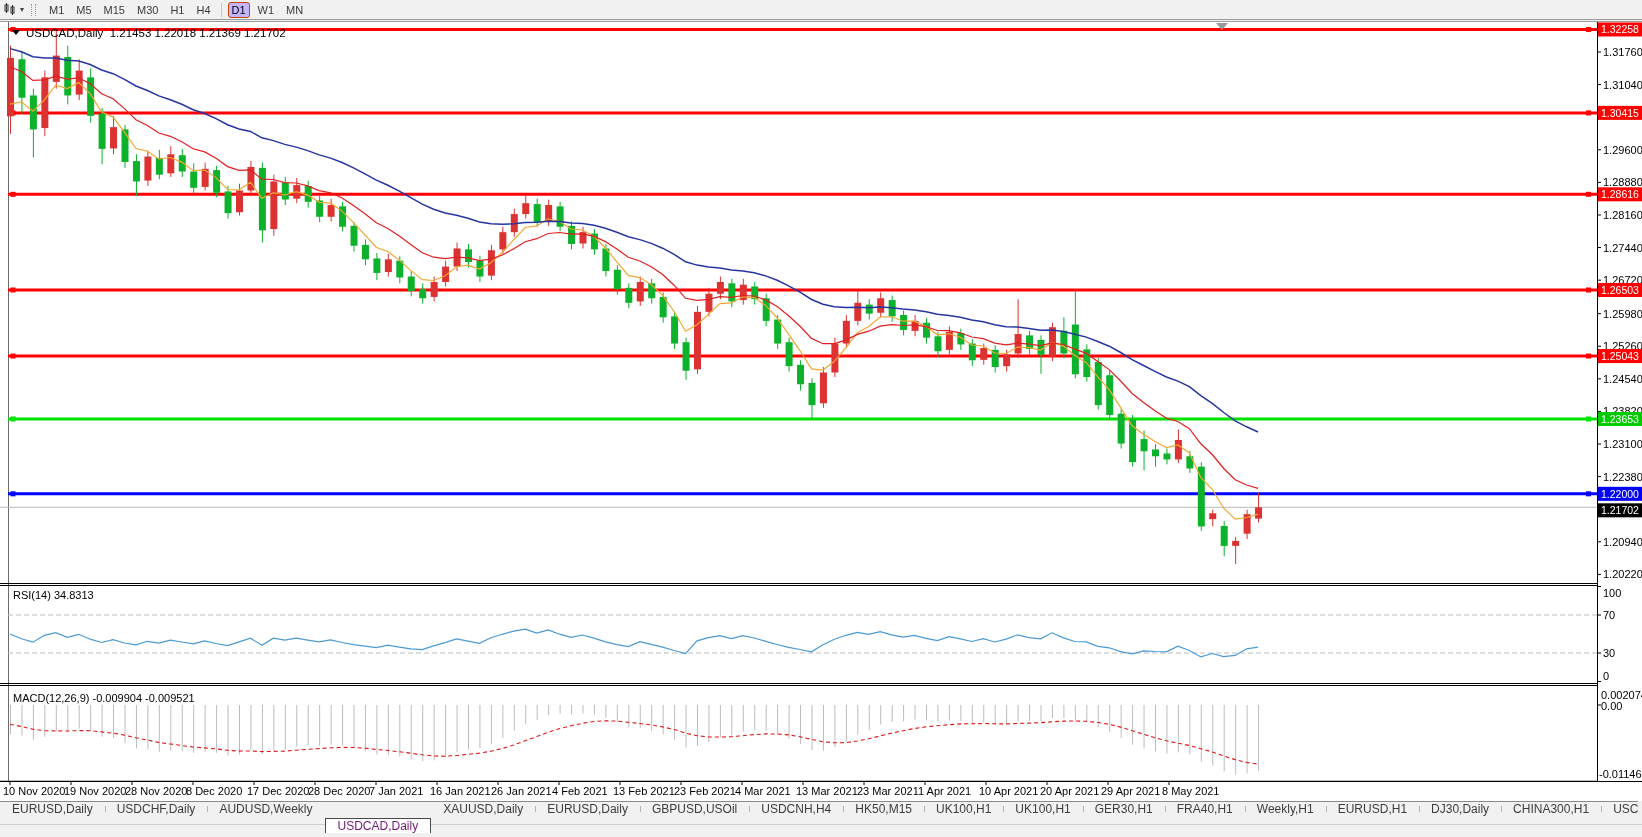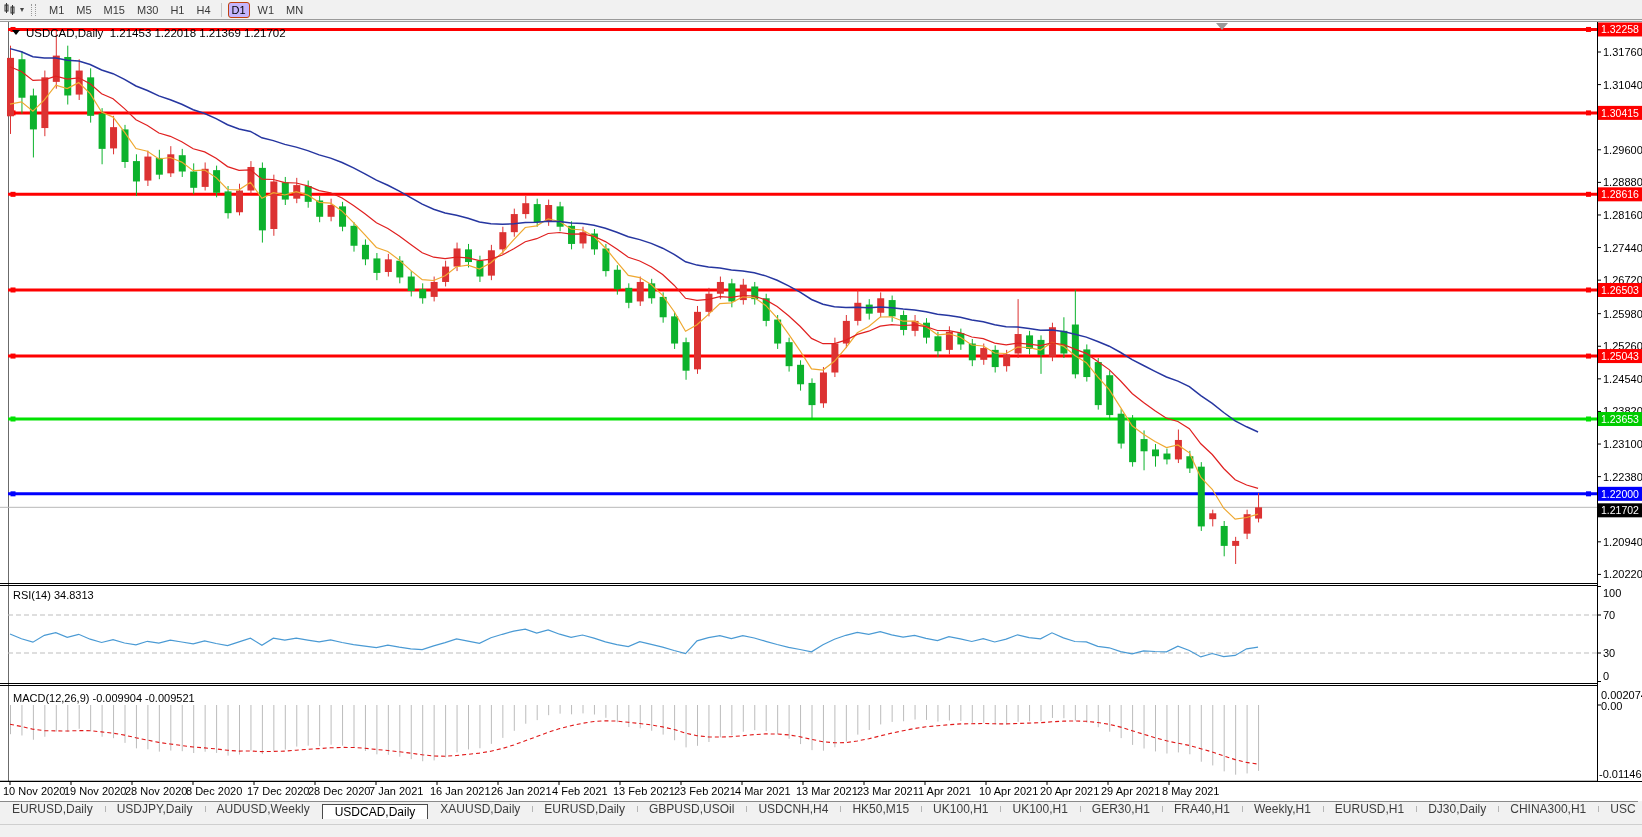--- a/index.html
+++ b/index.html
@@ -8,21 +8,21 @@
   .tb-icon{display:inline-flex;align-items:center;margin-left:3px}
   .tb-caret{font-size:8px;color:#444;margin:0 3px 0 2px}
   .grip{width:3px;height:12px;border-left:1px dotted #999;border-right:1px dotted #999;margin:0 7px 0 4px}
   .sep{width:1px;height:14px;background:#c6c6c6;margin:0 4px}
   .tf-btn{display:inline-flex;justify-content:center;align-items:center;height:16px;min-width:22px;padding:0 3px;margin:12px 2px;color:#3a3a3a;border:1px solid transparent;box-sizing:border-box;cursor:default}
   .tf-btn.active{background:#c4b5fd;border:1px solid #c2410c;border-radius:3px;color:#000}
   #chart-svg{position:absolute;top:21px;left:0}
   .tabbar{position:absolute;top:801px;left:0;width:1638px;height:23px;background:#f1f1f1;border-top:1px solid #8a8a8a;display:flex;align-items:flex-start;font-size:12px;color:#3d3d3d;box-sizing:border-box;white-space:nowrap}
   .tab{display:flex;align-items:center;padding:0 12px;position:relative;cursor:default}
   .tab:not(.active)+.tab:not(.active)::before{content:"";position:absolute;left:0;top:4px;bottom:4px;width:1px;background:#b5b5b5}
-  .tab.active{background:#fff;border:1px solid #4a4a4a;border-bottom:none;color:#000000;margin-top:2px;z-index:2}
+  .tab.active{background:#fff;border:1px solid #4a4a4a;border-bottom:none;color:#701a75;margin-top:16px;z-index:2}
   .tabscroll{margin-left:auto;display:flex;align-items:center;padding-right:3px;color:#444;font-size:10px}
   .tabscroll span{padding:0 3px;cursor:default}
   .statusbar{position:absolute;top:824px;left:0;width:1642px;height:13px;background:#f1f1f1;border-top:1px solid #cfcfcf;box-sizing:border-box}
 </style>
 </head>
 <body>
 
 <div class="toolbar">
   <span class="tb-icon">
     <svg width="15" height="13" viewBox="0 0 15 13">
@@ -538,21 +538,21 @@
       <text x="1162" y="795" font-size="11" fill="#000" font-family="Liberation Sans,sans-serif">8 May 2021</text>
     </g>
     <polygon points="12,30 20,30 16,35" fill="#000"></polygon>
     <text x="26" y="37" font-size="11.5" fill="#000" font-family="Liberation Sans,sans-serif">USDCAD,Daily&nbsp;&nbsp;1.21453 1.22018 1.21369 1.21702</text>
     <text x="13" y="599" font-size="11" fill="#000" font-family="Liberation Sans,sans-serif">RSI(14) 34.8313</text>
     <text x="13" y="702" font-size="11" fill="#000" font-family="Liberation Sans,sans-serif">MACD(12,26,9) -0.009904 -0.009521</text>
   </svg>
 
 <div class="tabbar" id="tabbar">
     <div class="tab">EURUSD,Daily</div>
-    <div class="tab">USDJPY,Daily</div>
+    <div class="tab">USDCHF,Daily</div>
     <div class="tab">AUDUSD,Weekly</div>
     <div class="tab active">USDCAD,Daily</div>
     <div class="tab">XAUUSD,Daily</div>
     <div class="tab">EURUSD,Daily</div>
     <div class="tab">GBPUSD,USOil</div>
     <div class="tab">USDCNH,H4</div>
     <div class="tab">HK50,M15</div>
     <div class="tab">UK100,H1</div>
     <div class="tab">UK100,H1</div>
     <div class="tab">GER30,H1</div>

